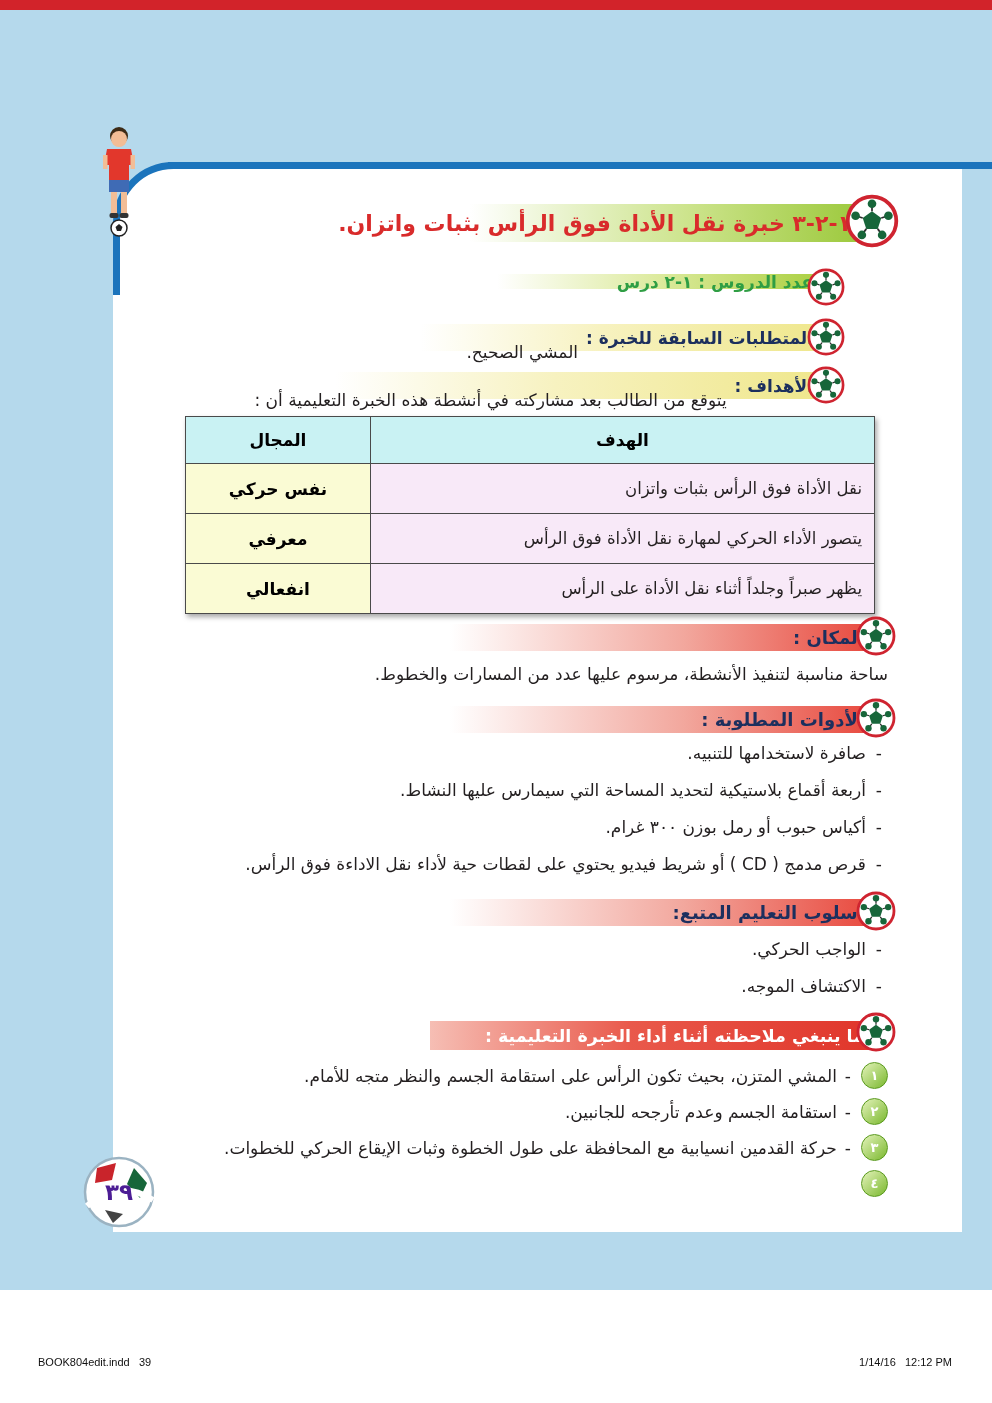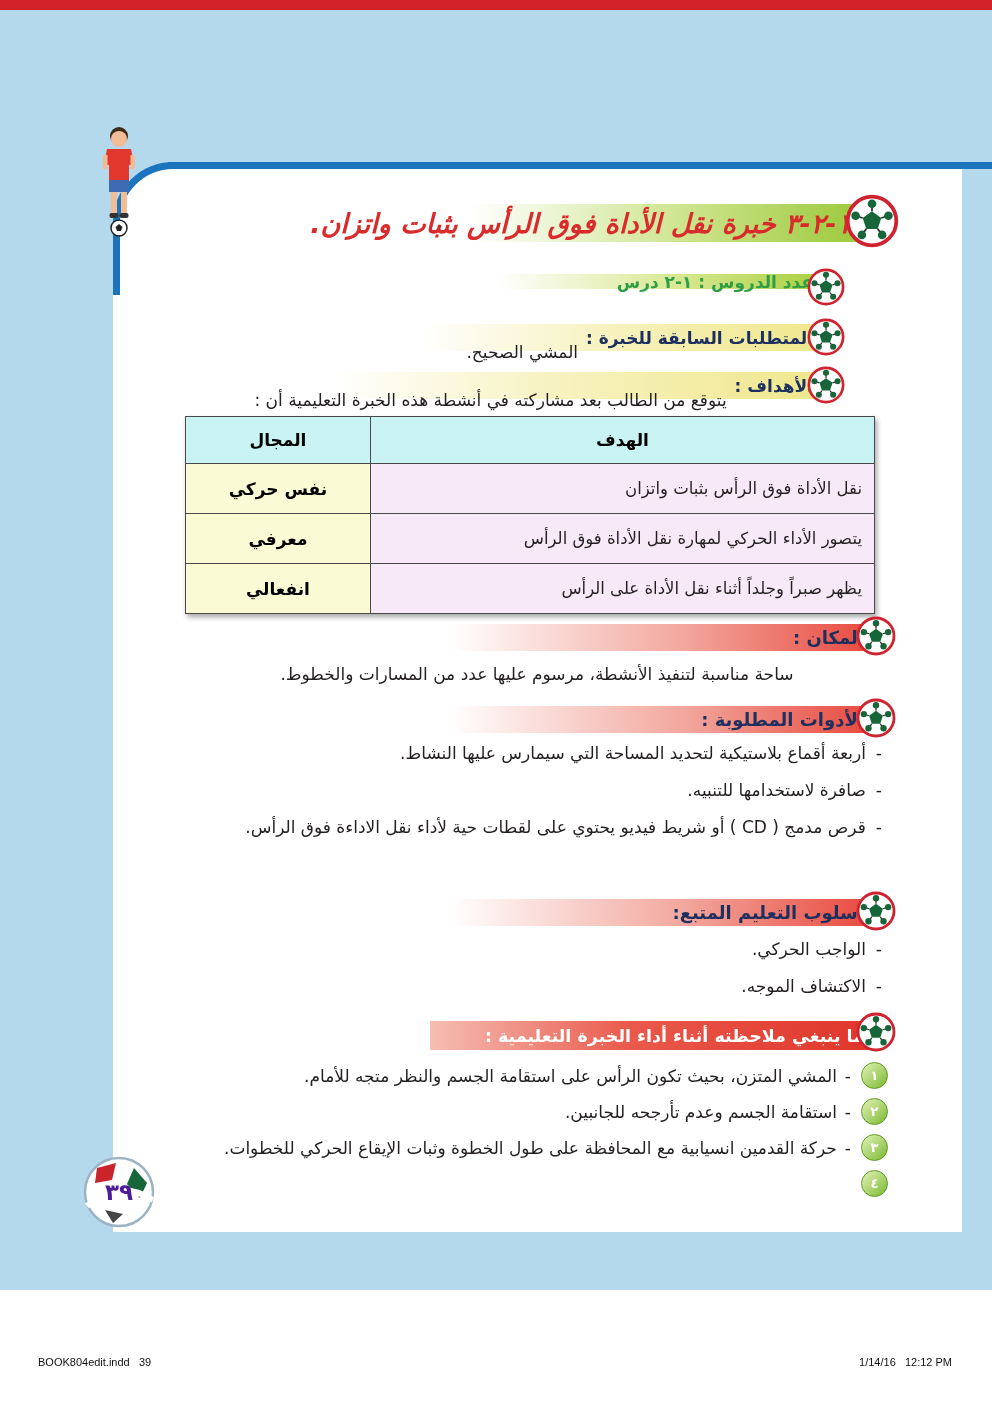--- a/index.html
+++ b/index.html
@@ -18,21 +18,21 @@
   .footer-right{right:40px;}
 
   
   .band{position:absolute;display:flex;align-items:center;padding:0 12px 0 6px;white-space:nowrap;}
   .band-title{background:linear-gradient(to left,#9cc93c,#cde48d 45%,rgba(255,255,255,0));}
   .band-lessons{background:linear-gradient(to left,#a9cf3f,#dcea9c 50%,rgba(255,255,255,0));}
   .band-yellow{background:linear-gradient(to left,#efe78c,#f7f2c0 55%,rgba(255,255,255,0));}
   .band-red{background:linear-gradient(to left,#e8473c,#f2a79d 45%,rgba(255,255,255,0));}
   .band-red-solid{background:linear-gradient(to left,#e0352a,#e9594b 55%,#f6beb4);}
 
-  .title-text{font-size:27px;font-weight:bold;color:#d92b2b;font-style:italic;}
+  .title-text{font-size:22px;font-weight:bold;color:#d92b2b;}
   .lessons-text{font-size:17px;font-weight:bold;color:#2f9e44;}
   .navy-bold{font-size:17px;font-weight:bold;color:#1c2f5e;}
   .plain-dark{font-size:17px;color:#231f20;margin-right:8px;margin-top:28px;}
   .section-heading{font-size:18px;font-weight:bold;color:#1c2f5e;}
   .notes-heading{font-size:17.5px;font-weight:bold;color:#ffffff;}
 
   .ball-icon{position:absolute;}
   .ball-svg{display:block;width:100%;height:100%;}
 
   
@@ -233,21 +233,21 @@
         </g>
         <g fill="#17663a">
           <circle cx="25" cy="9" r="4"></circle>
           <circle cx="9.8" cy="20.1" r="4"></circle>
           <circle cx="15.6" cy="37.9" r="4"></circle>
           <circle cx="34.4" cy="37.9" r="4"></circle>
           <circle cx="40.2" cy="20.1" r="4"></circle>
         </g>
       </svg>
   </div>
-  <div class="body-text" style="right:95px;top:664px;width:720px;text-align:center;">ساحة مناسبة لتنفيذ الأنشطة، مرسوم عليها  عدد من المسارات والخطوط.</div>
+  <div class="body-text" style="right:104px;top:664px;width:720px;">ساحة مناسبة لتنفيذ الأنشطة، مرسوم عليها  عدد من المسارات والخطوط.</div>
 
   <div class="band band-red" style="left:450px;top:706px;width:408px;height:27px;">
     <span class="section-heading">الأدوات المطلوبة :</span>
   </div>
   <div class="ball-icon" style="left:856px;top:698px;width:40px;height:40px;">
     <svg class="ball-svg" viewBox="0 0 50 50">
         <circle cx="25" cy="25" r="22.5" fill="#fff" stroke="#cf2430" stroke-width="3.5"></circle>
         <polygon points="25,16 33.6,22.2 30.3,32.3 19.7,32.3 16.4,22.2" fill="#17663a"></polygon>
         <g stroke="#2b2b2b" stroke-width="1.6">
           <line x1="25" y1="16" x2="25" y2="9"></line>
@@ -259,22 +259,23 @@
         <g fill="#17663a">
           <circle cx="25" cy="9" r="4"></circle>
           <circle cx="9.8" cy="20.1" r="4"></circle>
           <circle cx="15.6" cy="37.9" r="4"></circle>
           <circle cx="34.4" cy="37.9" r="4"></circle>
           <circle cx="40.2" cy="20.1" r="4"></circle>
         </g>
       </svg>
   </div>
   <div class="list" style="right:110px;top:742px;width:770px;">
+    <div class="list-item"><span class="dash-text">صافرة لاستخدامها للتنبيه.</span></div>
     <div class="list-item"><span class="dash-text">أربعة أقماع بلاستيكية لتحديد المساحة التي سيمارس عليها النشاط.</span></div>
-    <div class="list-item"><span class="dash-text">صافرة لاستخدامها للتنبيه.</span></div>
+    <div class="list-item"><span class="dash-text">أكياس حبوب أو رمل بوزن ٣٠٠ غرام.</span></div>
     <div class="list-item"><span class="dash-text">قرص مدمج ( CD ) أو شريط فيديو يحتوي على لقطات حية لأداء نقل الاداءة فوق الرأس.</span></div>
   </div>
 
   <div class="band band-red" style="left:450px;top:899px;width:408px;height:27px;">
     <span class="section-heading">أسلوب التعليم المتبع:</span>
   </div>
   <div class="ball-icon" style="left:856px;top:891px;width:40px;height:40px;">
     <svg class="ball-svg" viewBox="0 0 50 50">
         <circle cx="25" cy="25" r="22.5" fill="#fff" stroke="#cf2430" stroke-width="3.5"></circle>
         <polygon points="25,16 33.6,22.2 30.3,32.3 19.7,32.3 16.4,22.2" fill="#17663a"></polygon>

